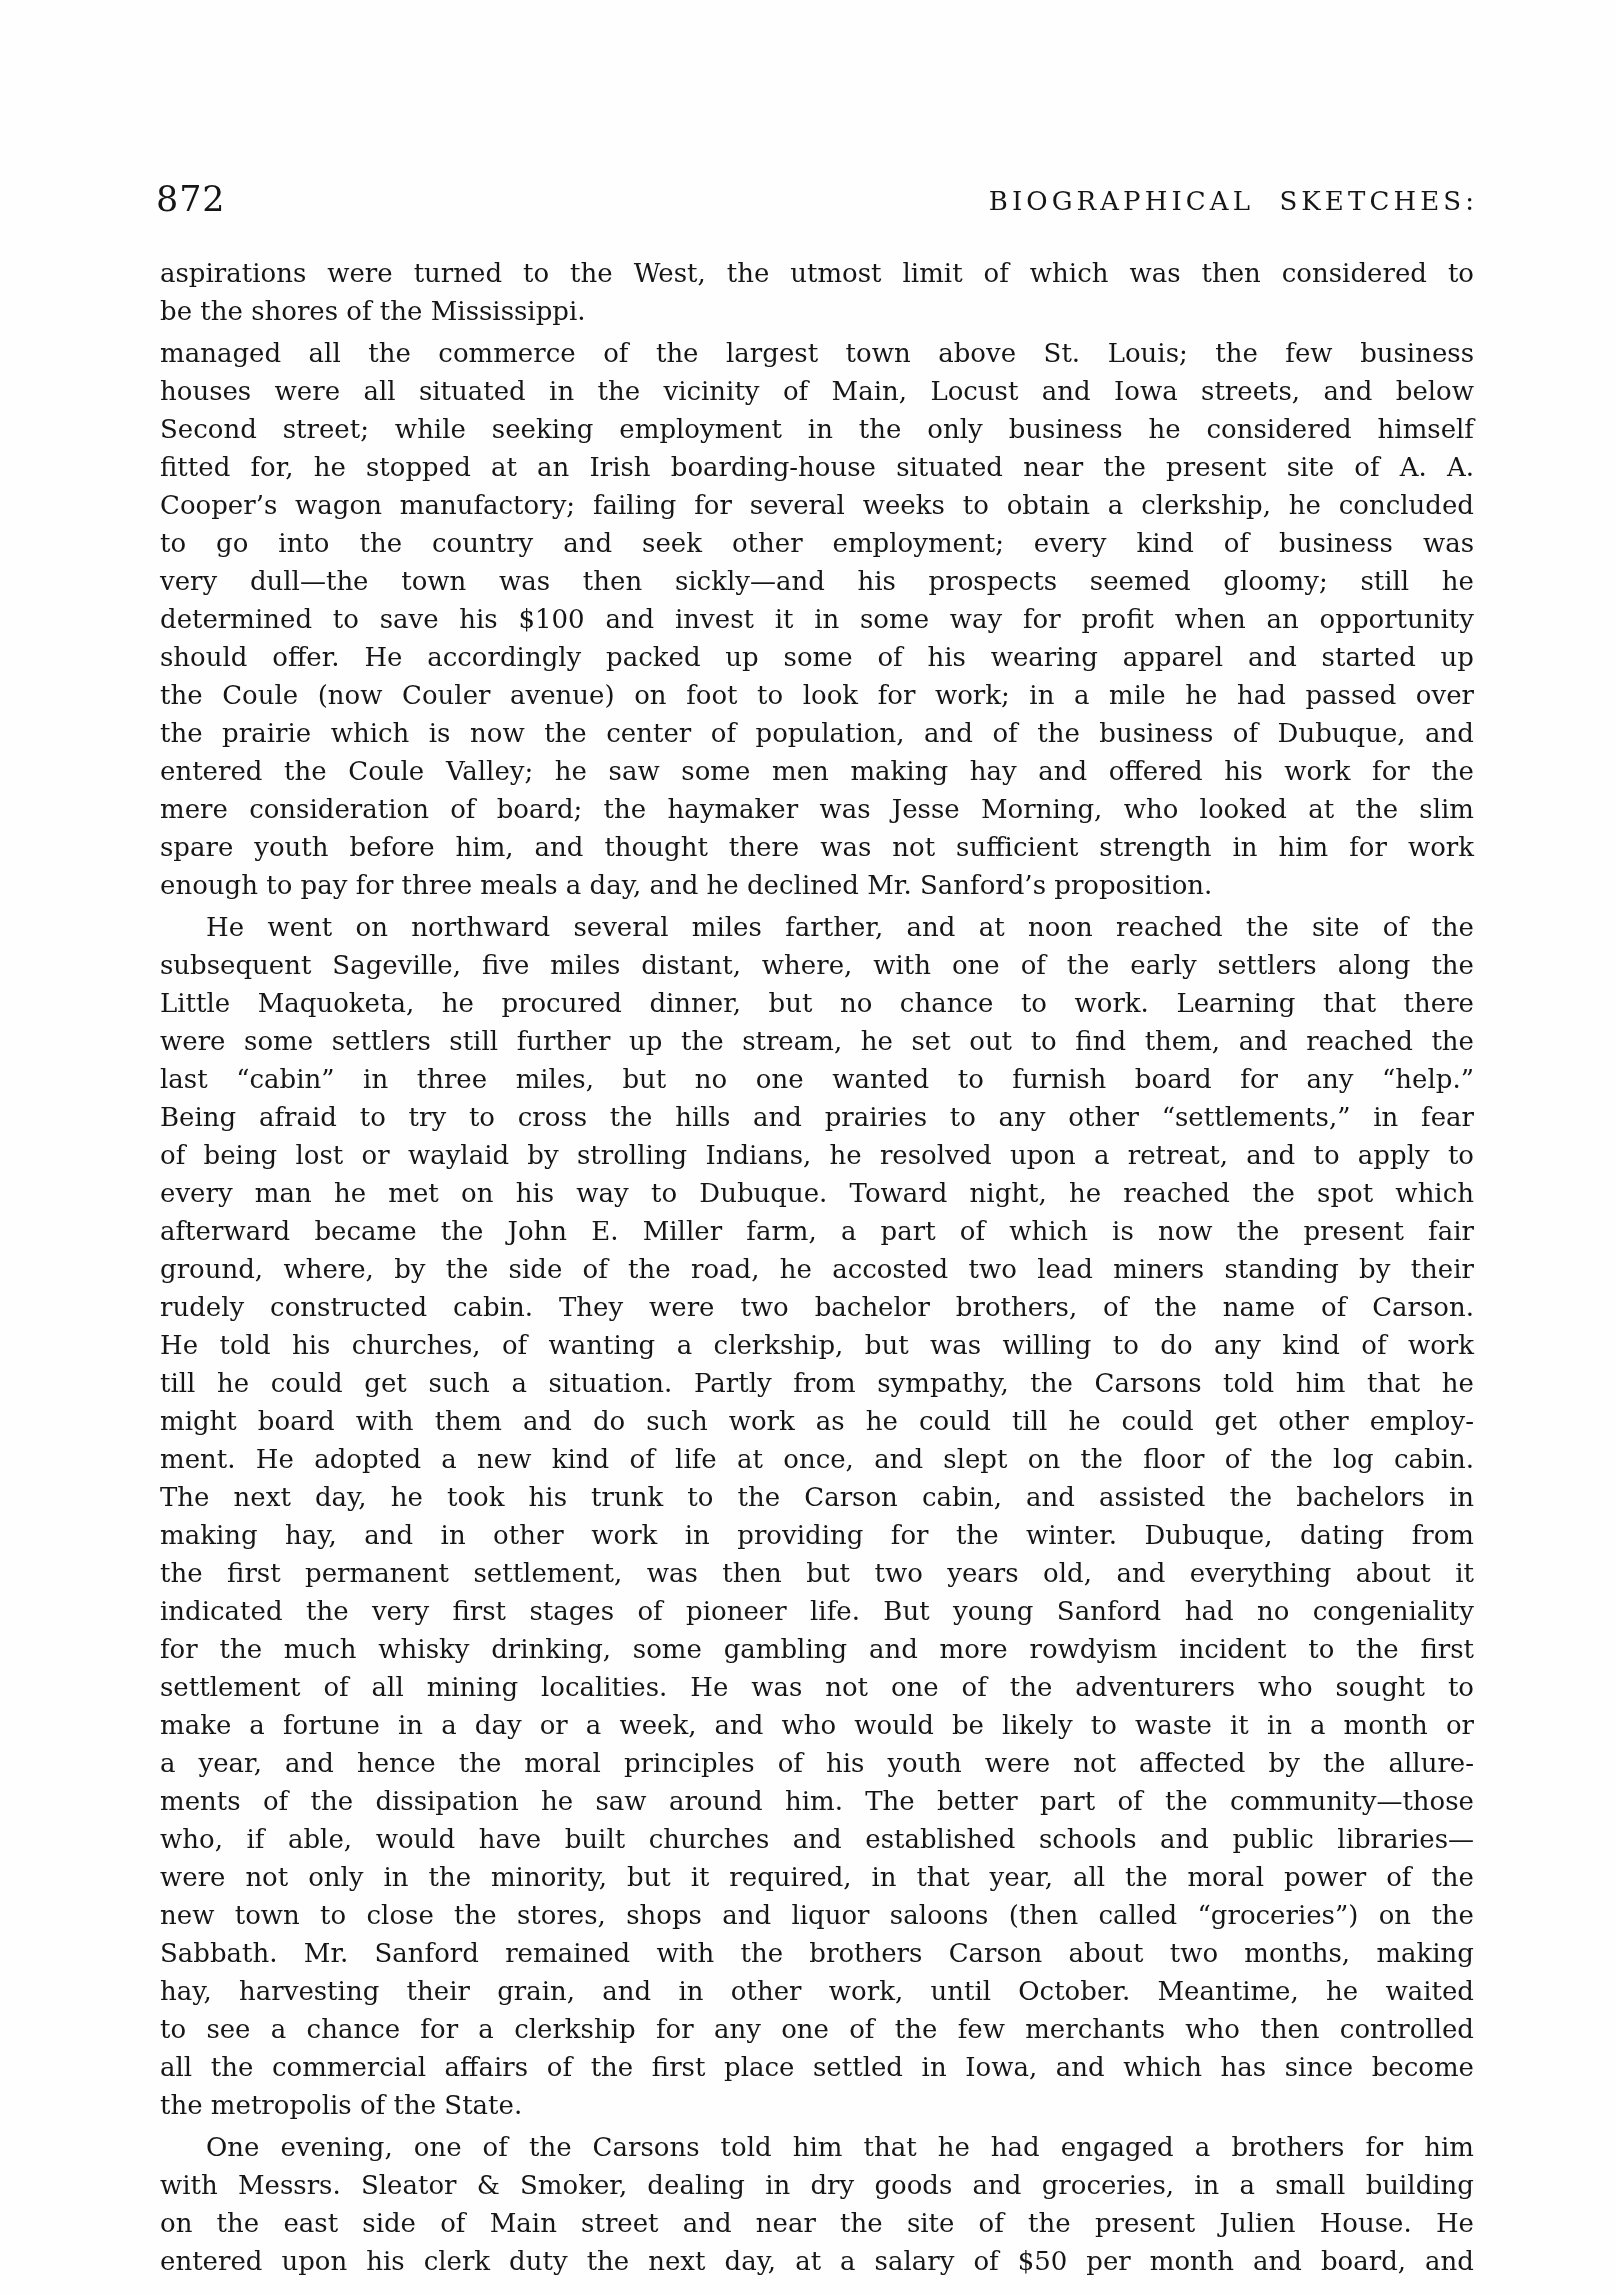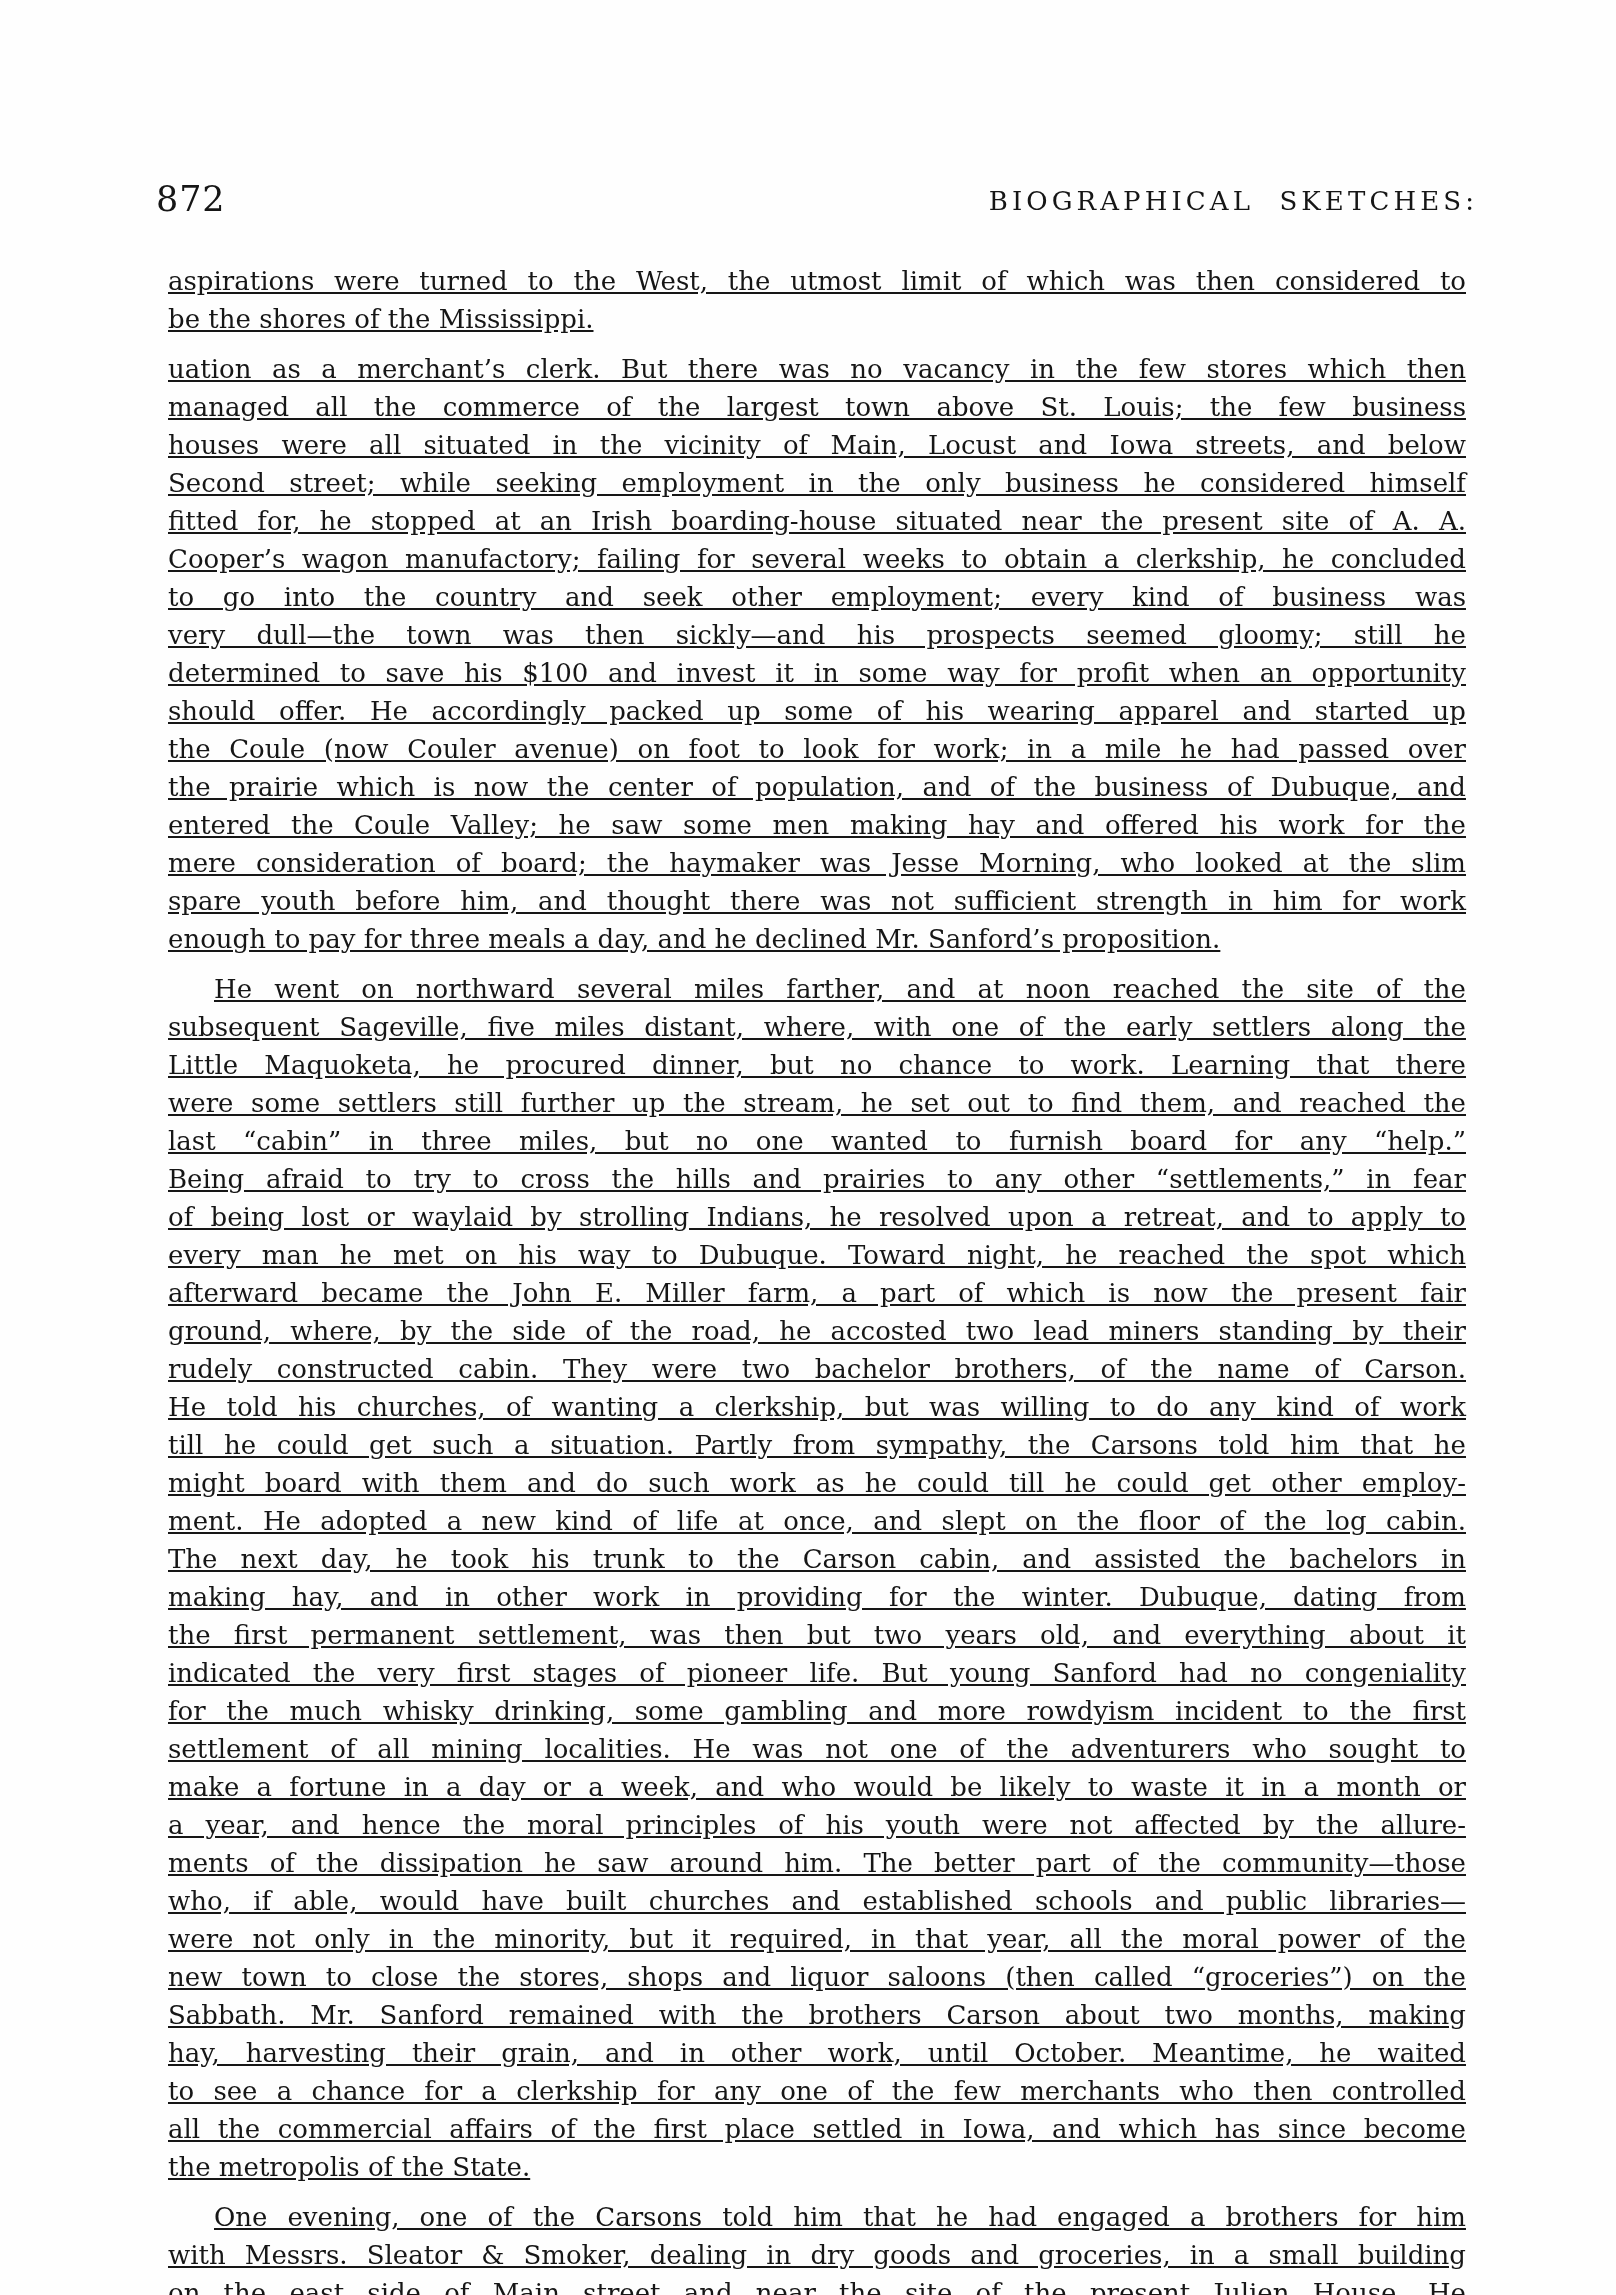--- a/index.html
+++ b/index.html
@@ -38,21 +38,21 @@
     white-space: nowrap;
   }
   .page-body {
     position: absolute;
     left: 156px;
     top: 250px;
     width: 1322px;
     font-size: 26px;
     line-height: 38px;
   }
-  .para { margin: 12px; padding: 0; text-decoration: underline; }
+  .para { margin: 4px; padding: 0; }
   .line {
     text-align: justify;
     text-align-last: justify;
     white-space: normal;
     height: 38px;
     overflow: visible;
   }
   .line.indent { text-indent: 46px; }
   .line.lastleft { text-align-last: left; }
 </style>
@@ -61,21 +61,20 @@
 
 <div class="page">
   <div class="pageno">872</div>
   <div class="running-header">BIOGRAPHICAL SKETCHES:</div>
   <div class="page-body">
       <div class="para">
         <div class="line">aspirations were turned to the West, the utmost limit of which was then considered to</div>
         <div class="line lastleft">be the shores of the Mississippi.</div>
       </div>
       <div class="para">
-        <div class="line">uation as a merchant’s clerk. But there was no vacancy in the few stores which then</div>
         <div class="line">managed all the commerce of the largest town above St. Louis; the few business</div>
         <div class="line">houses were all situated in the vicinity of Main, Locust and Iowa streets, and below</div>
         <div class="line">Second street; while seeking employment in the only business he considered himself</div>
         <div class="line">fitted for, he stopped at an Irish boarding-house situated near the present site of A. A.</div>
         <div class="line">Cooper’s wagon manufactory; failing for several weeks to obtain a clerkship, he concluded</div>
         <div class="line">to go into the country and seek other employment; every kind of business was</div>
         <div class="line">very dull—the town was then sickly—and his prospects seemed gloomy; still he</div>
         <div class="line">determined to save his $100 and invest it in some way for profit when an opportunity</div>
         <div class="line">should offer. He accordingly packed up some of his wearing apparel and started up</div>
         <div class="line">the Coule (now Couler avenue) on foot to look for work; in a mile he had passed over</div>

